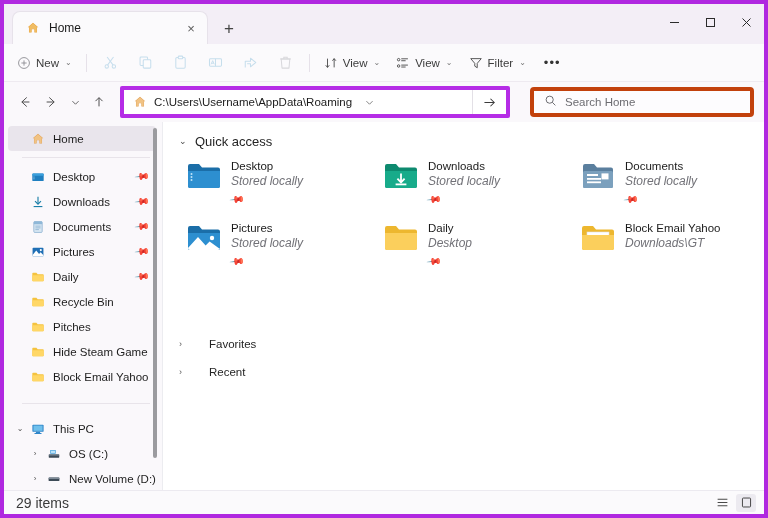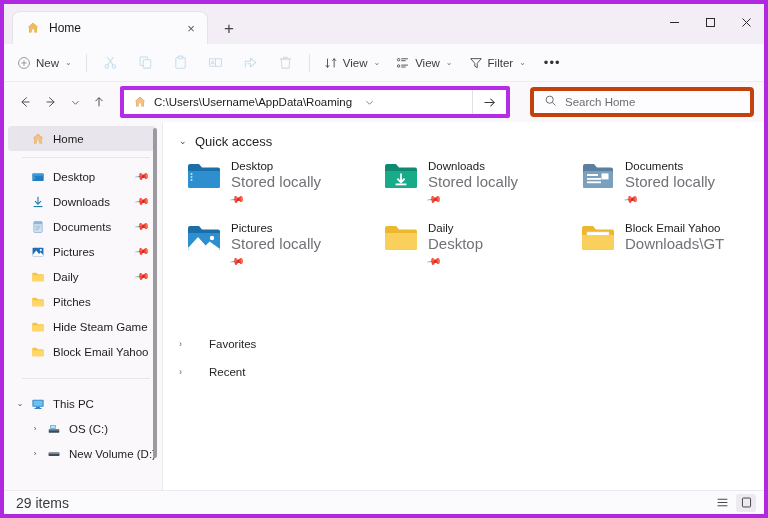--- a/index.html
+++ b/index.html
@@ -247,21 +247,21 @@
   .grid {
     display: grid;
     grid-template-columns: repeat(3, 197px);
     row-gap: 10px;
     padding-left: 14px;
   }
   .tile { display: flex; gap: 10px; height: 52px; align-items: flex-start; padding-top: 2px; }
   .tile-ico { width: 34px; height: 30px; flex: 0 0 34px; margin-top: 3px; }
   .tile-txt { min-width: 0; padding-top: 1px; }
   .tile-name { font-size: 11.5px; color: #1b1b1b; white-space: nowrap; line-height: 15px; }
-  .tile-sub { font-size: 15px; color: #717177; white-space: nowrap; line-height: 15px; }
+  .tile-sub { font-size: 12px; color: #717177; white-space: nowrap; line-height: 15px; font-style: italic; }
   .tile-pin { font-size: 10px; color: #9d9da3; display: inline-block; transform: rotate(40deg); margin-top: 1px; }
 
   .collapsed-group {
     display: flex; align-items: center; gap: 7px;
     height: 24px; padding-left: 6px;
   }
   .collapsed-group .gcaret { font-size: 9px; color: #555; width: 9px; }
   .collapsed-group .glabel { font-size: 11.5px; color: #252525; margin-left: 14px; }
 
   
@@ -557,20 +557,29 @@
           <span class="sb-icon">
             <svg width="14" height="14" viewBox="0 0 16 16">
                 <path d="M1.5 4 Q1.5 3.2 2.3 3.2 L6.2 3.2 L7.6 4.8 L13.7 4.8 Q14.5 4.8 14.5 5.6 L14.5 12 Q14.5 12.8 13.7 12.8 L2.3 12.8 Q1.5 12.8 1.5 12 Z" fill="#f5c33f"></path>
                 <path d="M1.5 6 L14.5 6 L14.5 12 Q14.5 12.8 13.7 12.8 L2.3 12.8 Q1.5 12.8 1.5 12 Z" fill="#ffd766"></path>
               </svg>
           </span>
           <span class="sb-label">Daily</span>
           <span class="sb-pin">📌</span>
         </div>
 
+        <div class="sb-item">
+          <span class="sb-icon">
+            <svg width="14" height="14" viewBox="0 0 16 16">
+                <path d="M1.5 4 Q1.5 3.2 2.3 3.2 L6.2 3.2 L7.6 4.8 L13.7 4.8 Q14.5 4.8 14.5 5.6 L14.5 12 Q14.5 12.8 13.7 12.8 L2.3 12.8 Q1.5 12.8 1.5 12 Z" fill="#f5c33f"></path>
+                <path d="M1.5 6 L14.5 6 L14.5 12 Q14.5 12.8 13.7 12.8 L2.3 12.8 Q1.5 12.8 1.5 12 Z" fill="#ffd766"></path>
+              </svg>
+          </span>
+          <span class="sb-label">Recycle Bin</span>
+        </div>
 
         <div class="sb-item">
           <span class="sb-icon">
             <svg width="14" height="14" viewBox="0 0 16 16">
                 <path d="M1.5 4 Q1.5 3.2 2.3 3.2 L6.2 3.2 L7.6 4.8 L13.7 4.8 Q14.5 4.8 14.5 5.6 L14.5 12 Q14.5 12.8 13.7 12.8 L2.3 12.8 Q1.5 12.8 1.5 12 Z" fill="#f5c33f"></path>
                 <path d="M1.5 6 L14.5 6 L14.5 12 Q14.5 12.8 13.7 12.8 L2.3 12.8 Q1.5 12.8 1.5 12 Z" fill="#ffd766"></path>
               </svg>
           </span>
           <span class="sb-label">Pitches</span>
         </div>

